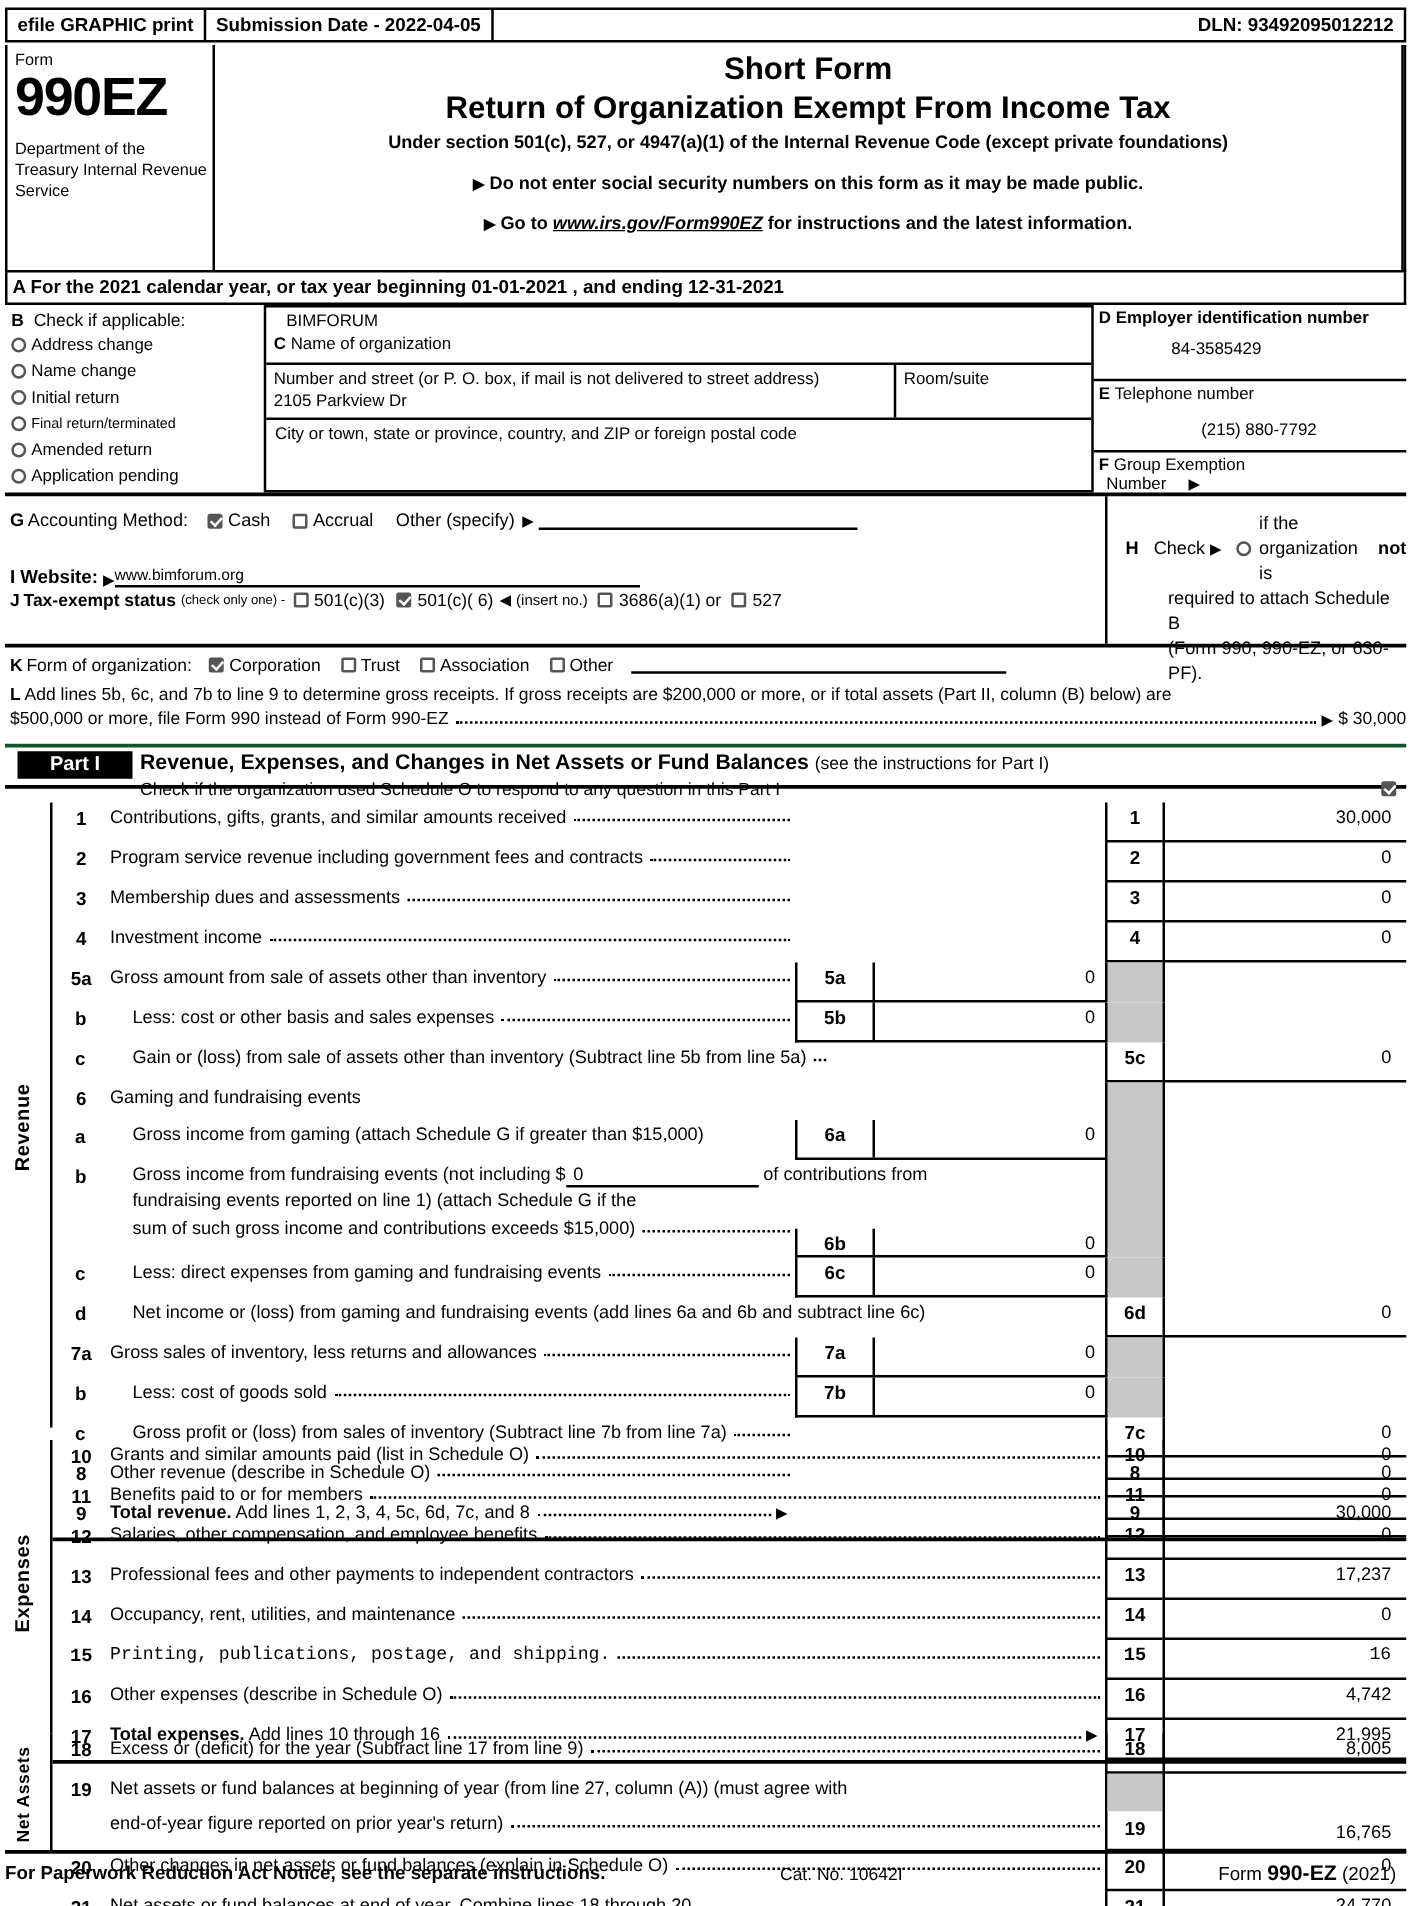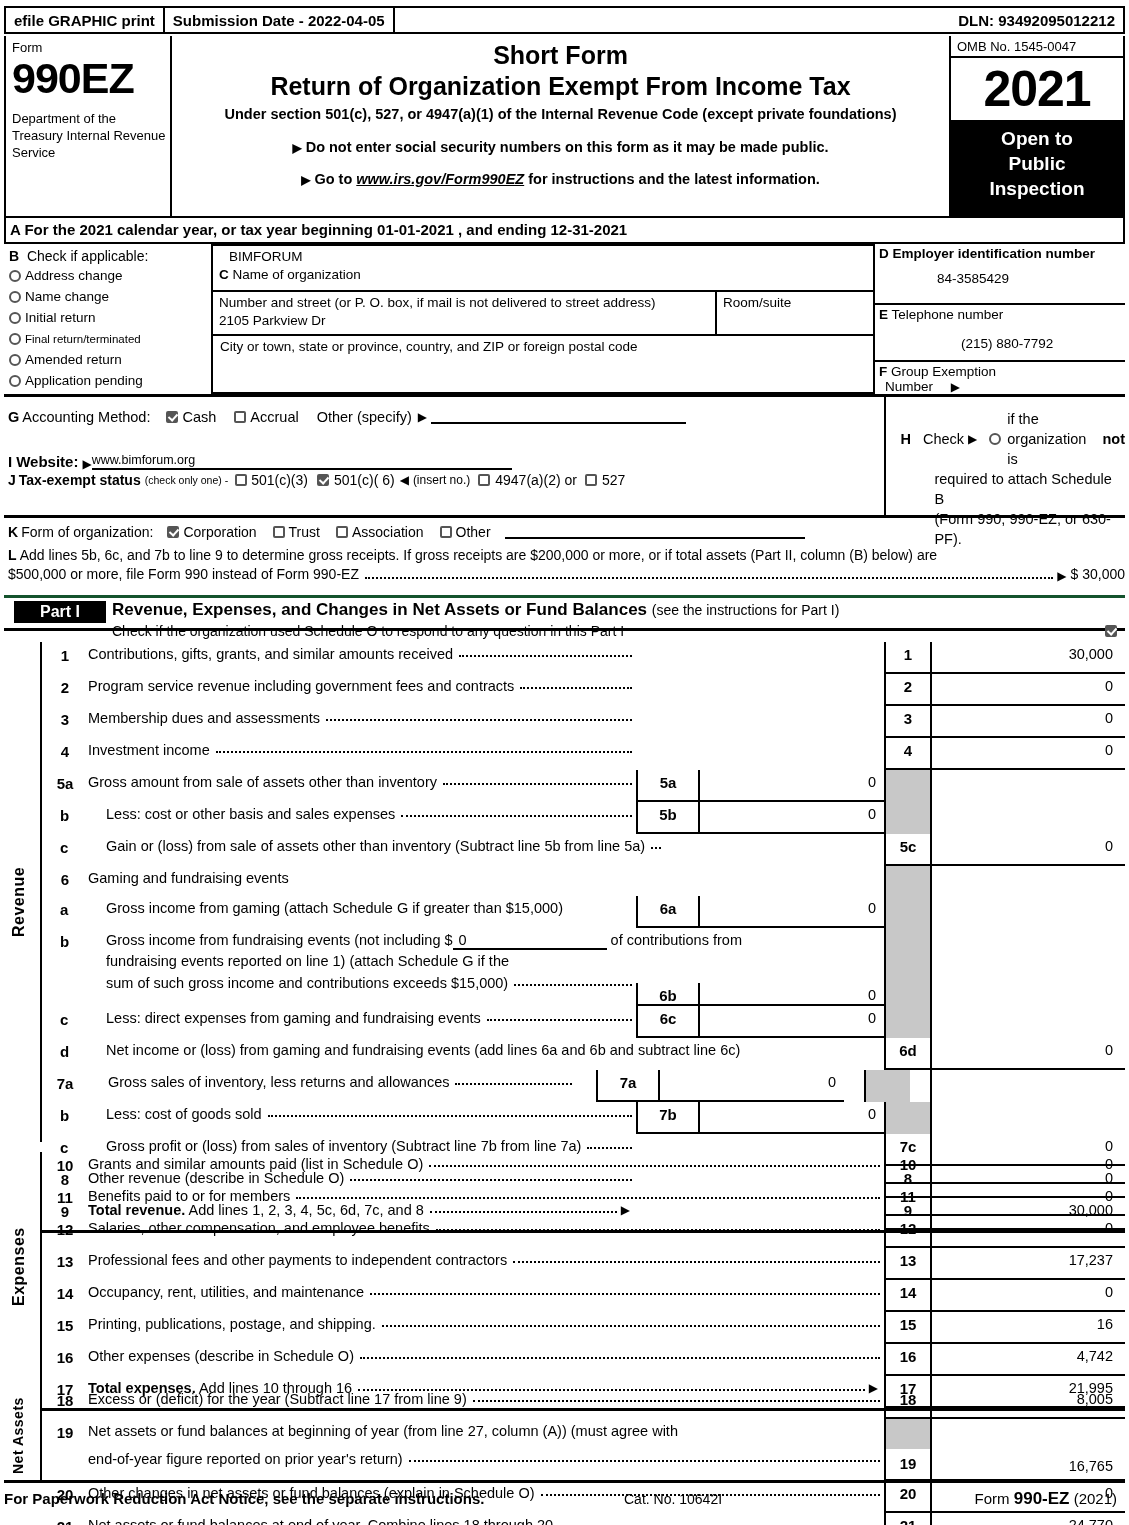--- a/index.html
+++ b/index.html
@@ -235,29 +235,20 @@
       <div class="t3">Under section 501(c), 527, or 4947(a)(1) of the Internal Revenue Code (except private foundations)</div>
       <div class="bullet">
         <span class="tri">▶</span>
         <span>Do not enter social security numbers on this form as it may be made public.</span>
       </div>
       <div class="bullet">
         <span class="tri">▶</span>
         <span>Go to</span>
         <span class="u">www.irs.gov/Form990EZ</span>
         <span>for instructions and the latest information.</span>
-      </div>
-    </div>
-    <div id="mast-right">
-      <div id="omb">OMB No. 1545-0047</div>
-      <div id="year">2021</div>
-      <div id="openpub">
-        <div>Open to</div>
-        <div>Public</div>
-        <div>Inspection</div>
       </div>
     </div>
   </div>
 
   <div id="lineA">A  For the 2021 calendar year, or tax year beginning 01-01-2021 , and ending 12-31-2021</div>
 
   <div id="bcd">
 
     <div id="bbox">
       <div class="hdr">
@@ -359,21 +350,21 @@
         <span class="b">J</span>
         <span class="b" style="margin-left:3px">Tax-exempt status</span>
         <span style="margin-left:4px;font-size:10.5px">(check only one) -</span>
         <span class="cbx" style="margin-left:7px"></span>
         <span style="margin-left:4px">501(c)(3)</span>
         <span class="cbx on" style="margin-left:9px"></span>
         <span style="margin-left:5px">501(c)( 6)</span>
         <span class="tri" style="margin-left:5px">◀</span>
         <span style="margin-left:4px;font-size:12px">(insert no.)</span>
         <span class="cbx" style="margin-left:8px"></span>
-        <span style="margin-left:5px">4947(a)(2) or</span>
+        <span style="margin-left:5px">3686(a)(1) or</span>
         <span class="cbx" style="margin-left:8px"></span>
         <span style="margin-left:5px">527</span>
       </div>
     </div>
 
     <div id="hbox">
       <div style="display:flex;align-items:center">
         <span class="b">H</span>
         <span style="margin-left:12px">Check</span>
         <span class="tri" style="margin-left:4px">▶</span>
@@ -582,21 +573,21 @@
           <div class="tnum ind">d</div>
           <div class="tdesc">
             <div style="display: flex; align-items: flex-end; width: 100%;">
               <span class="txt">Net income or (loss) from gaming and fundraising events (add lines 6a and 6b and subtract line 6c)</span>
             </div>
           </div>
           <div class="subspacer"></div>
           <div class="numc">6d</div>
           <div class="amtc">0</div>
         </div>
-        <div class="trow" style="min-height: 32px; gap: 20px;">
+        <div class="trow" style="min-height: 32px;">
           <div class="tnum">7a</div>
           <div class="tdesc">
             <div style="display: flex; align-items: flex-end; width: 100%;">
               <span class="txt">Gross sales of inventory, less returns and allowances</span>
               <span class="dots"></span>
             </div>
           </div>
           <div class="subbox">
             <div class="sl">7a</div>
             <div class="sv">0</div>
@@ -711,21 +702,21 @@
           <div class="tnum">14</div>
           <div class="tdesc">
             <div style="display: flex; align-items: flex-end; width: 100%;">
               <span class="txt">Occupancy, rent, utilities, and maintenance</span>
               <span class="dots"></span>
             </div>
           </div>
           <div class="numc">14</div>
           <div class="amtc">0</div>
         </div>
-        <div class="trow" style="min-height: 32px;">
+        <div class="trow" style="min-height: 32px; font-family: Liberation Mono, monospace;">
           <div class="tnum">15</div>
           <div class="tdesc">
             <div style="display: flex; align-items: flex-end; width: 100%;">
               <span class="txt">Printing, publications, postage, and shipping.</span>
               <span class="dots"></span>
             </div>
           </div>
           <div class="numc">15</div>
           <div class="amtc">16</div>
         </div>

